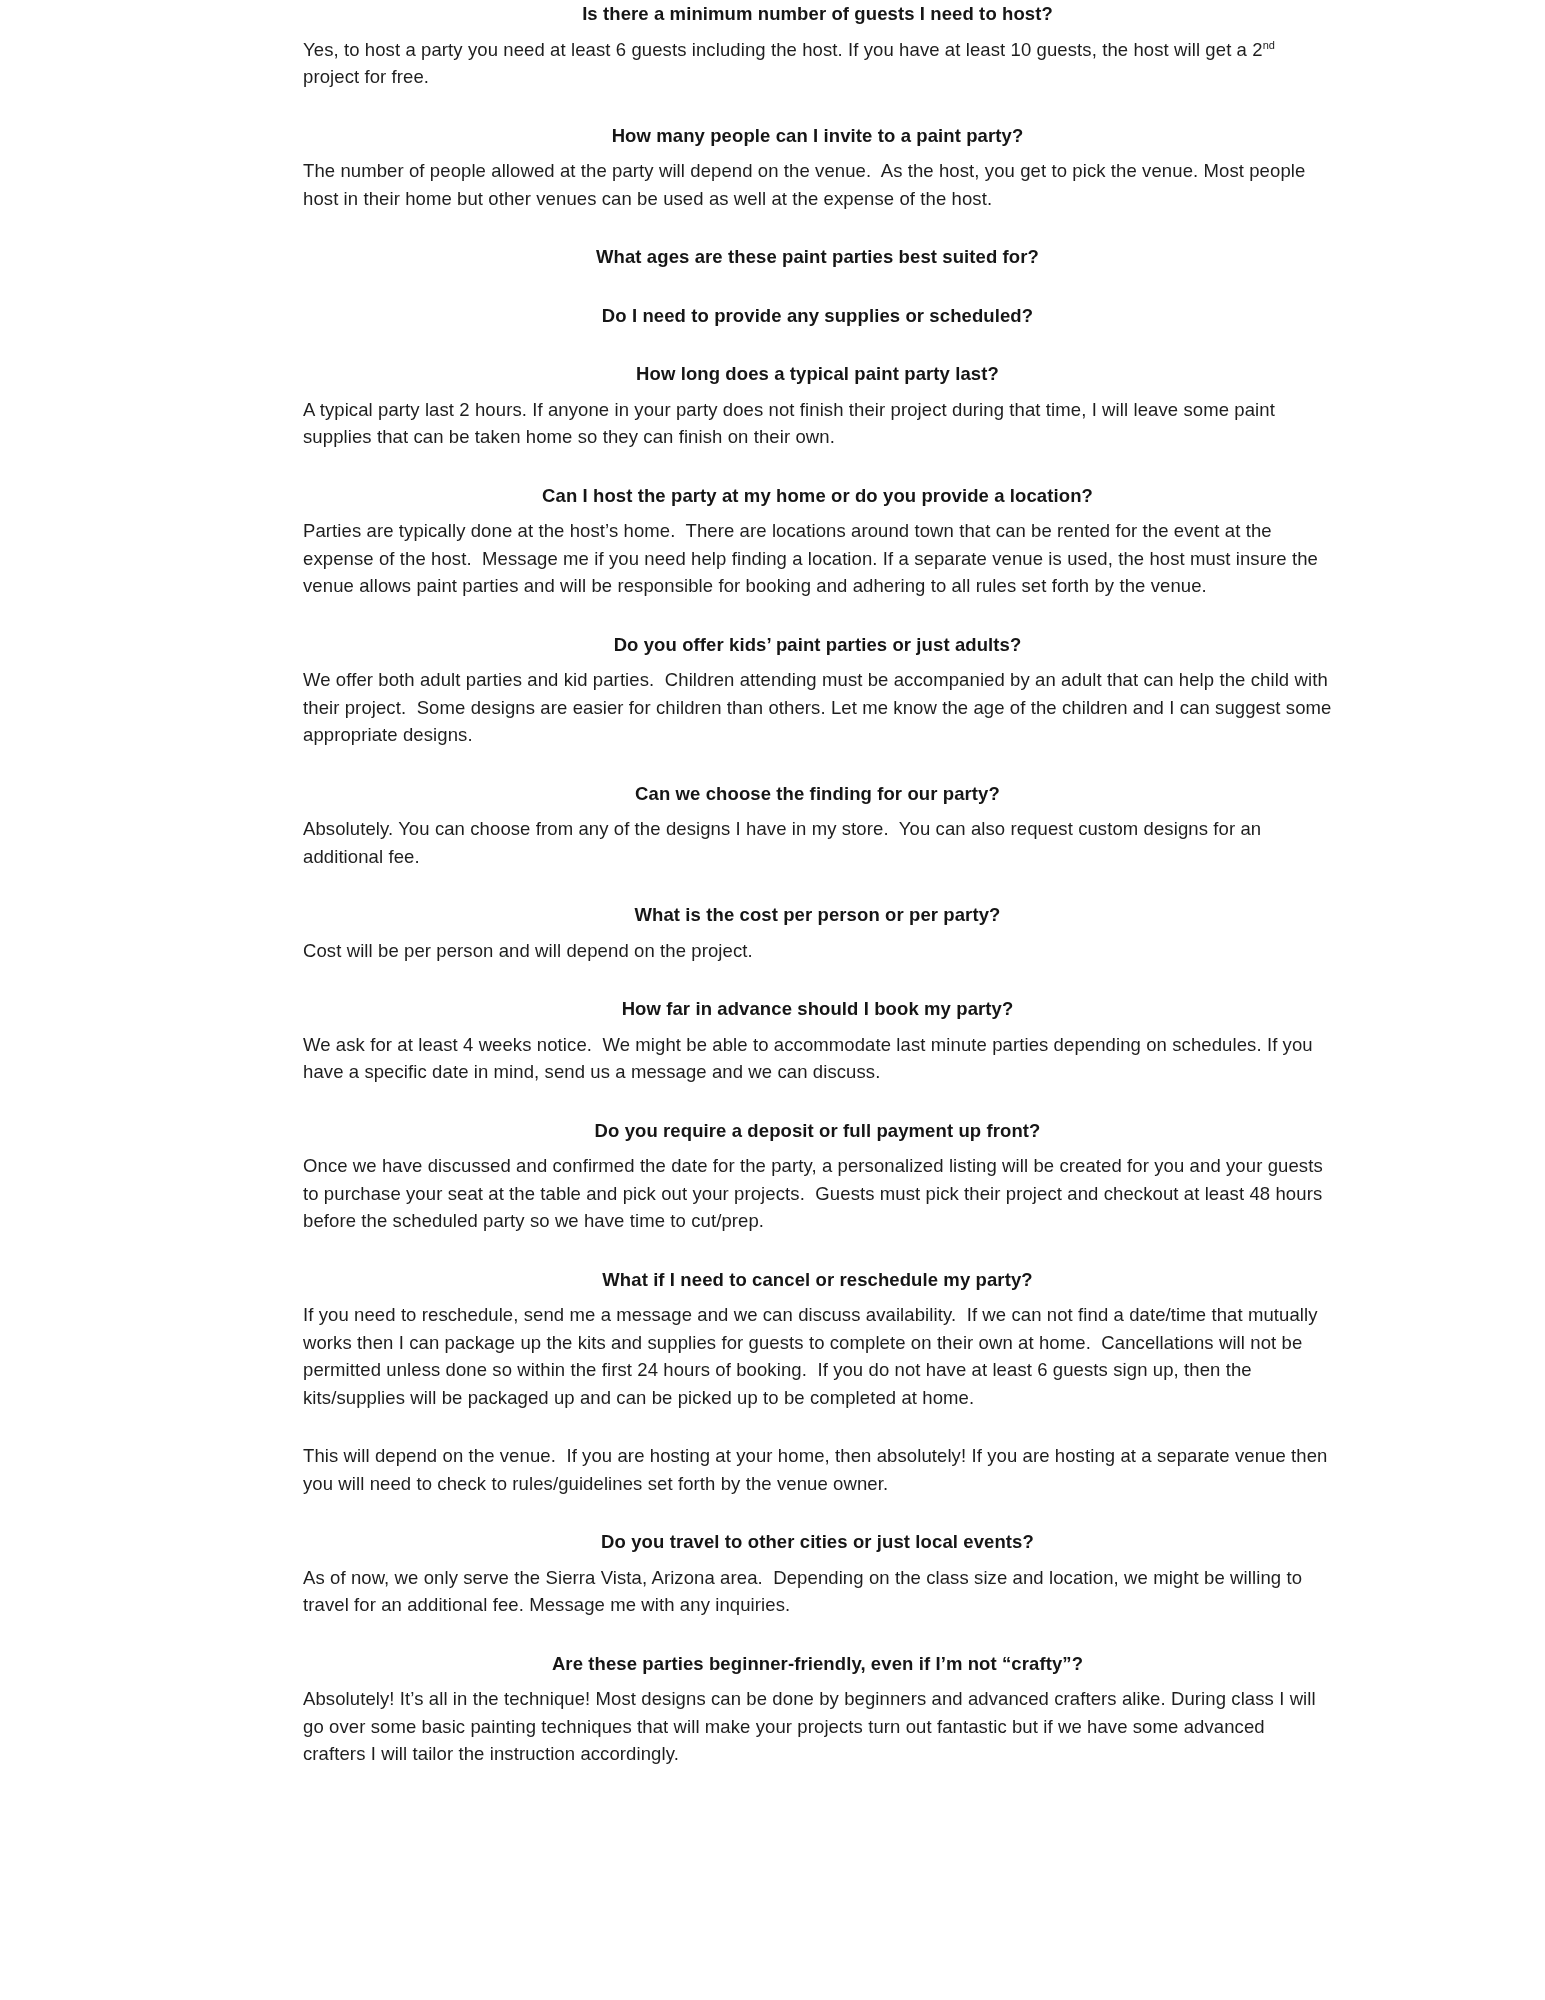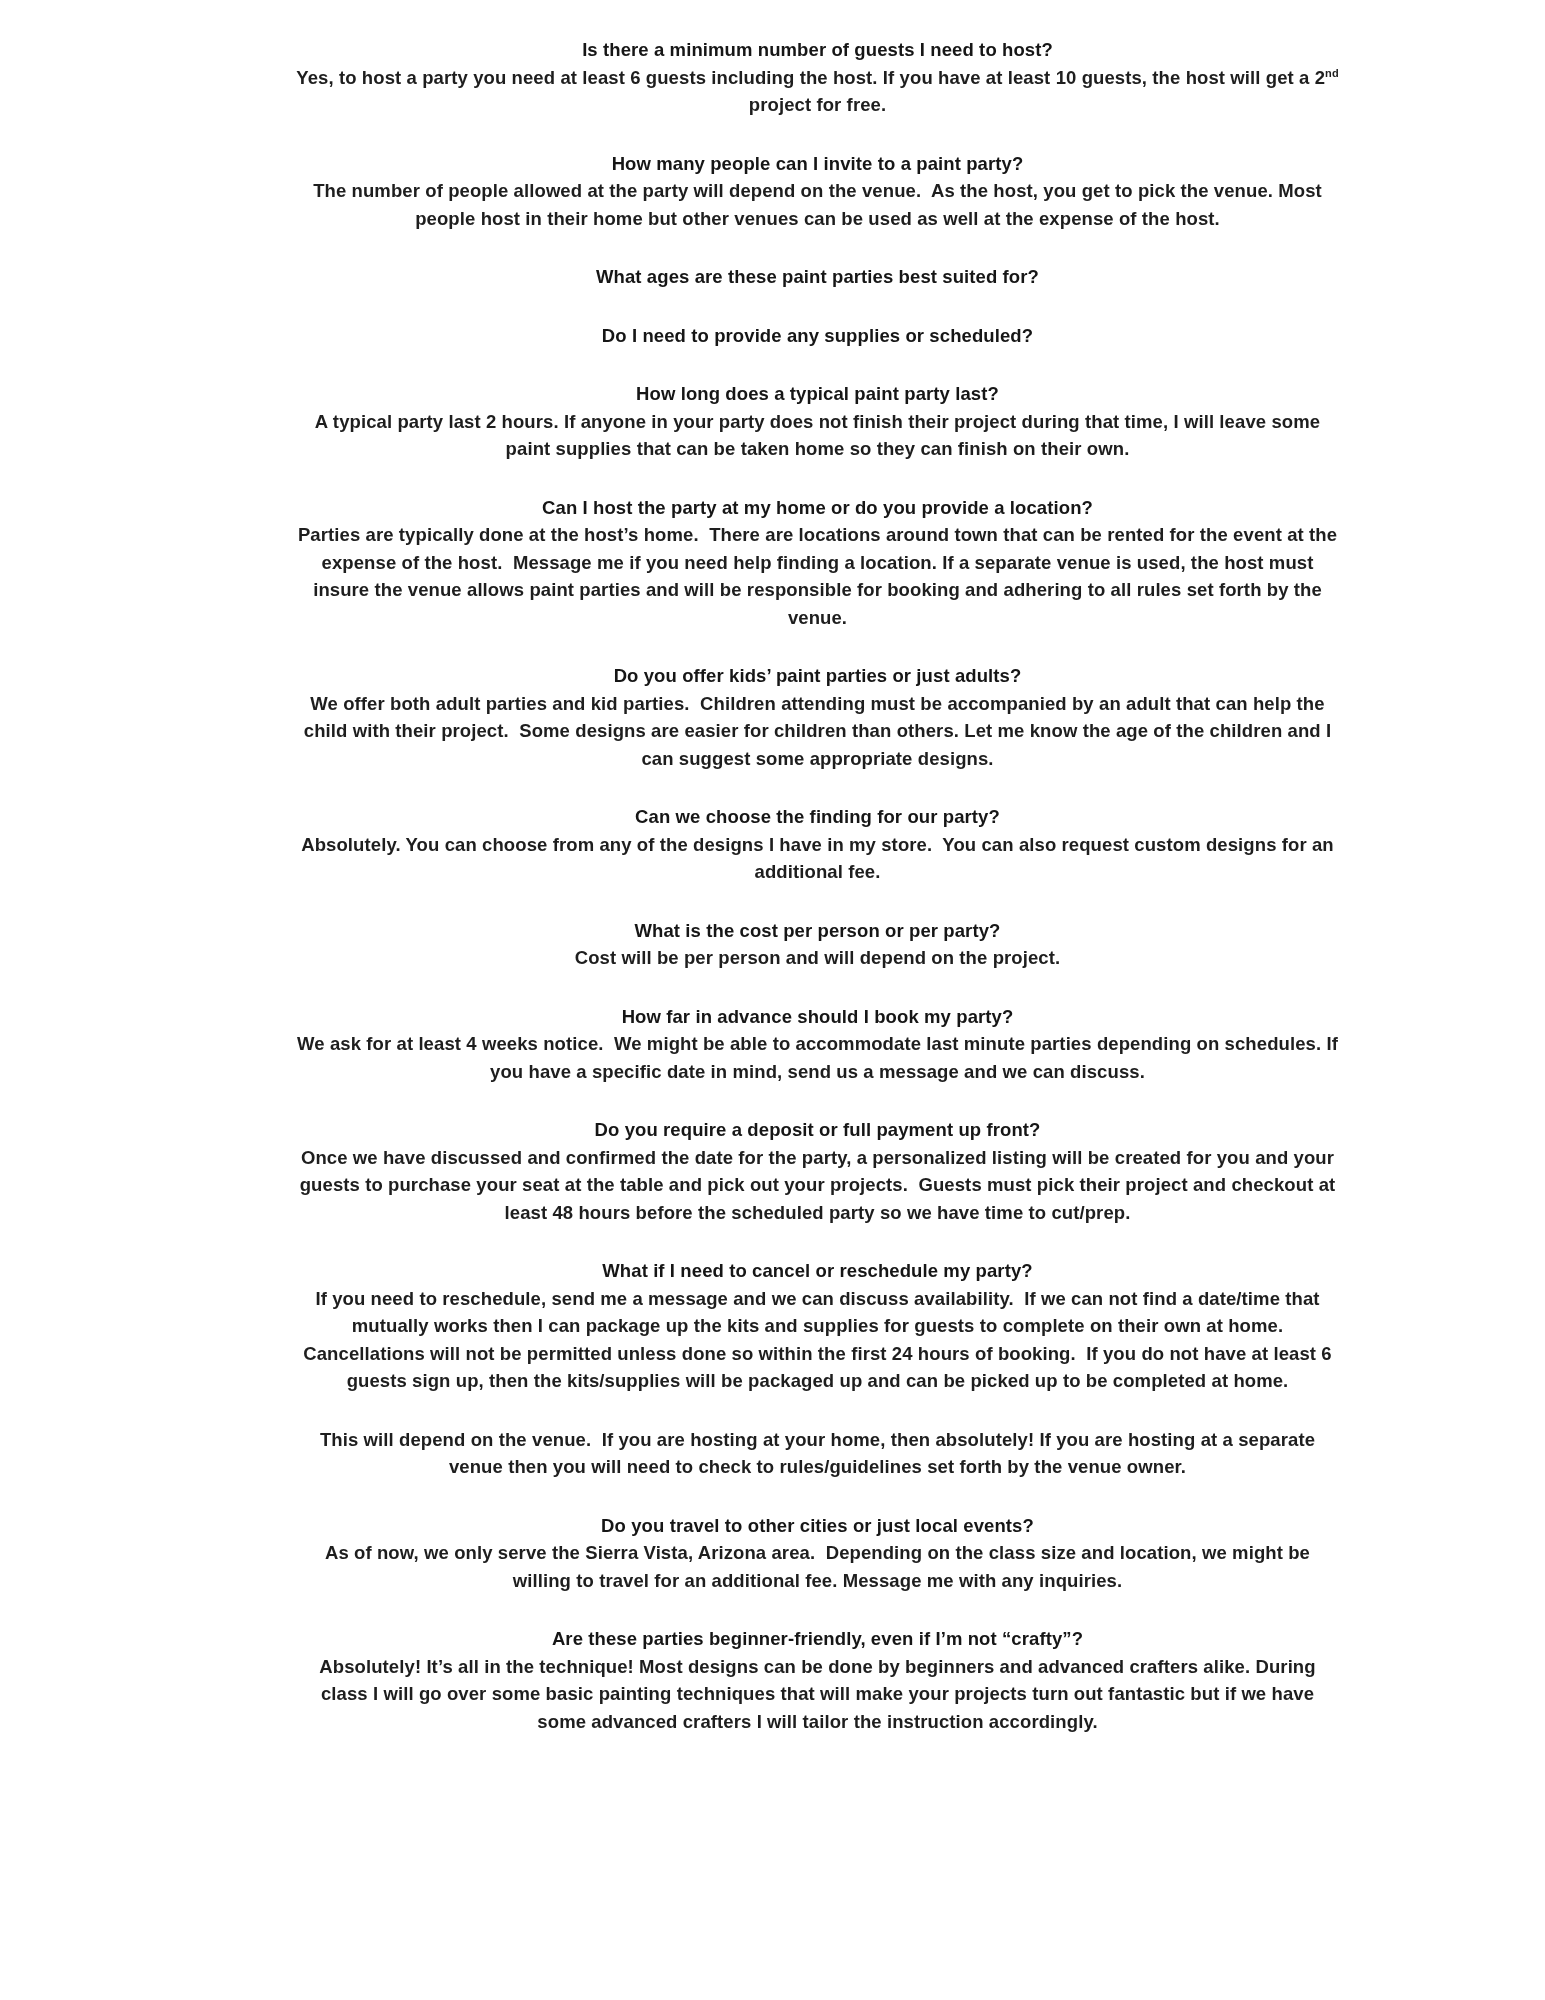--- a/index.html
+++ b/index.html
@@ -12,38 +12,37 @@
   body {
     width: 1545px;
     height: 2000px;
     background: var(--bg);
     font-family: "Liberation Sans", sans-serif;
     overflow: hidden;
   }
   .doc {
     width: 1045px;
     margin-left: 295px;
-    padding-top: 36px;
   }
   .qa { margin: 0 0 31px 0; }
   .q {
     margin: 0;
     font-size: 18.5px;
     line-height: 27.5px;
     font-weight: 700;
     text-align: center;
     letter-spacing: 0.1px;
     color: var(--heading-color);
   }
   .a {
-    margin: 0;
+    margin: 8px;
     font-size: 18.5px;
     line-height: 27.5px;
-    font-weight: 700;
-    text-align: center;
+    font-weight: 400;
+    text-align: left;
     letter-spacing: 0.1px;
     color: var(--body-color);
     white-space: pre-wrap;
   }
   sup.ord {
     font-size: 11px;
     line-height: 0;
     vertical-align: super;
   }
 </style>

